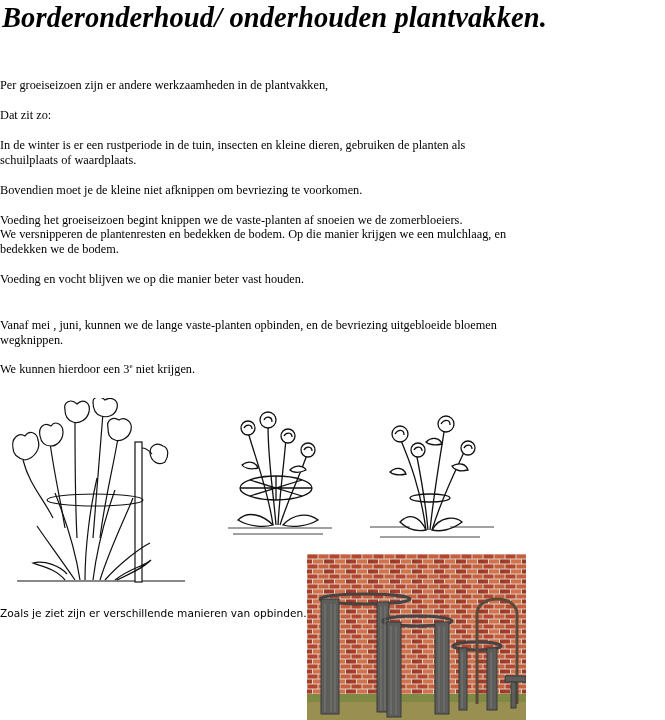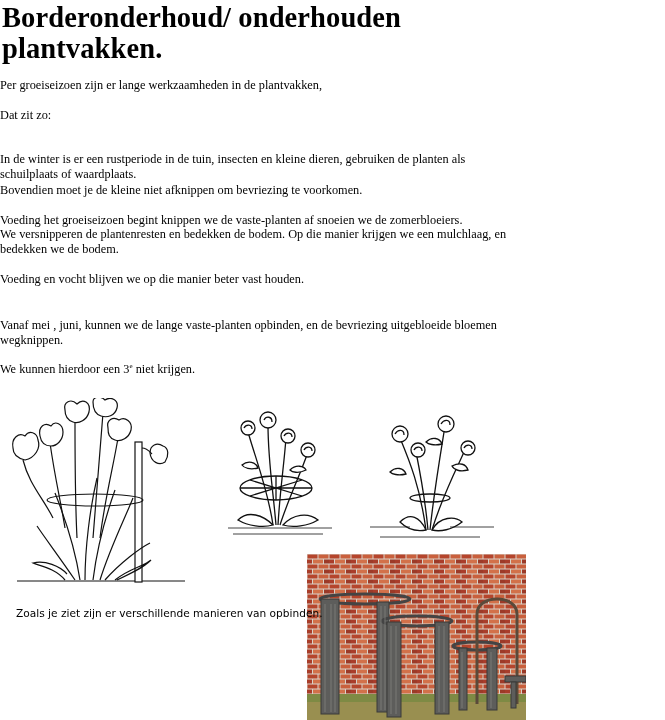--- a/index.html
+++ b/index.html
@@ -1,30 +1,30 @@
 <!DOCTYPE html>
 <html><head>
 <meta charset="utf-8">
 <style>
   html, body { margin:0; padding:0; background:#ffffff; }
   body { width:665px; height:720px; position:relative; overflow:hidden; color:#000; }
-  .title { position:absolute; left:2px; top:2px; width:560px; font-family:"Liberation Serif", serif; font-weight:bold; font-size:28.5px; line-height:31px; margin:0; letter-spacing:0.1px; }
+  .title { position:absolute; left:2px; top:2px; width:560px; font-family:"Liberation Serif", serif; font-weight:bold; font-size:28.5px; line-height:31px; margin:0; letter-spacing:0.1px;font-style:italic; }
   .para { position:absolute; left:0; width:540px; font-family:"Liberation Serif", serif; font-size:12.3px; line-height:15px; margin:0; }
-  .caption { position:absolute; left:0; top:606px; font-family:"DejaVu Sans", sans-serif; font-size:10.6px; line-height:14px; margin:0;padding-left:16px; }
+  .caption { position:absolute; left:0; top:606px; font-family:"DejaVu Sans", sans-serif; font-size:10.6px; line-height:14px; margin:0; }
   .fig { position:absolute; }
   sup { font-size:7px; vertical-align:5px; line-height:0; }
 </style>
 </head>
 <body>
 
 <h1 class="title">Borderonderhoud/ onderhouden plantvakken.</h1>
 
-<p class="para" style="top:78px">Per groeiseizoen zijn er lange werkzaamheden in de plantvakken,</p>
+<p class="para" style="top:78px">Per groeiseizoen zijn er andere werkzaamheden in de plantvakken,</p>
 <p class="para" style="top:108px">Dat zit zo:</p>
-<p class="para" style="top:152px;width:500px">In de winter is er een rustperiode in de tuin, insecten en kleine dieren, gebruiken de planten als schuilplaats of waardplaats.</p>
+<p class="para" style="top:138px;width:500px">In de winter is er een rustperiode in de tuin, insecten en kleine dieren, gebruiken de planten als schuilplaats of waardplaats.</p>
 <p class="para" style="top:183px">Bovendien moet je de kleine niet afknippen om bevriezing te voorkomen.</p>
 <p class="para" style="top:213px">Voeding het groeiseizoen begint knippen we de vaste-planten af snoeien we de zomerbloeiers.</p>
 <p class="para" style="top:227px;width:520px">We versnipperen de plantenresten en bedekken de bodem. Op die manier krijgen we een mulchlaag, en bedekken we de bodem.</p>
 <p class="para" style="top:272px">Voeding en vocht blijven we op die manier beter vast houden.</p>
 <p class="para" style="top:318px;width:510px">Vanaf mei , juni, kunnen we de lange vaste-planten opbinden, en de bevriezing uitgebloeide bloemen wegknippen.</p>
 <p class="para" style="top:362px"><span>We kunnen hierdoor een 3</span><sup>e</sup><span> niet krijgen.</span></p>
 
 <svg class="fig" style="left:5px;top:398px" width="185" height="185" viewBox="0 0 185 185" fill="none" stroke="#111" stroke-width="1.2">
   <line x1="12" y1="183" x2="180" y2="183" stroke-width="1"></line>
   <rect x="130" y="44" width="7" height="140" fill="#fff"></rect>

